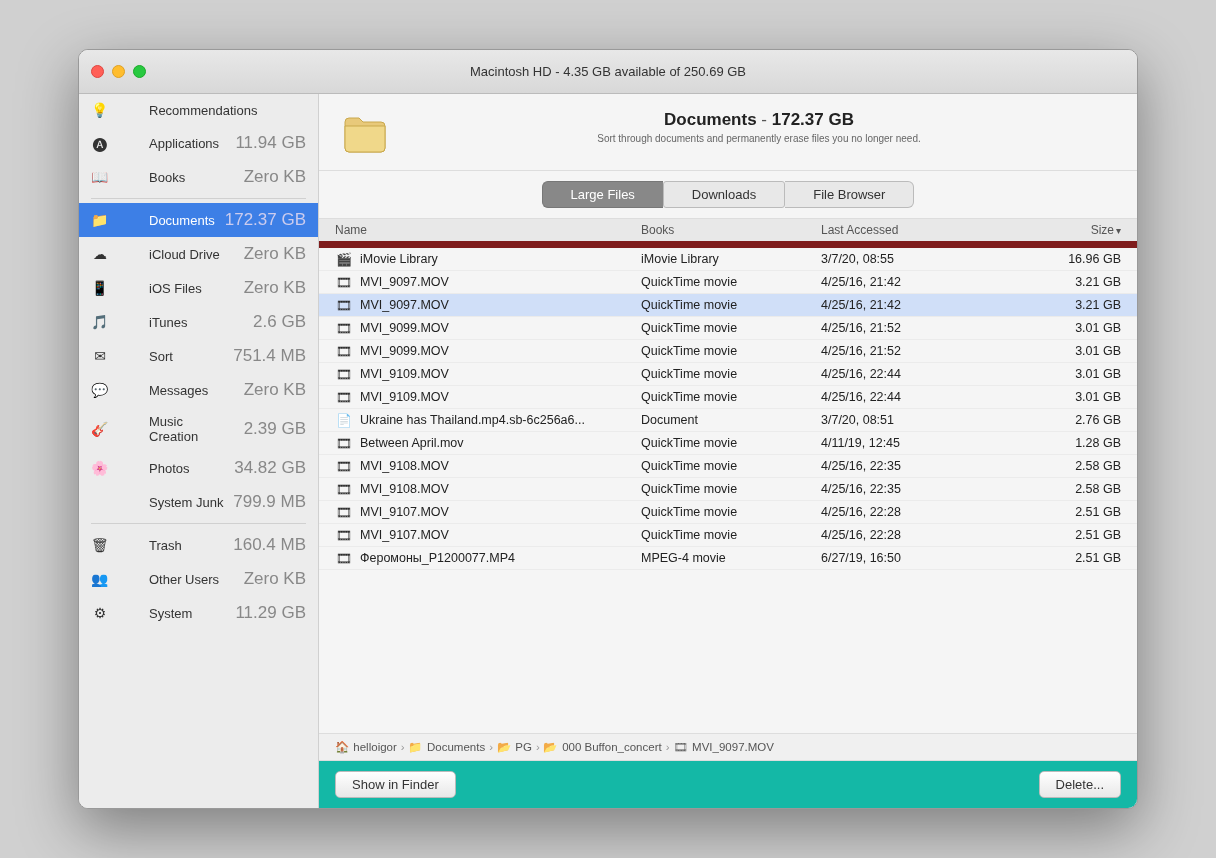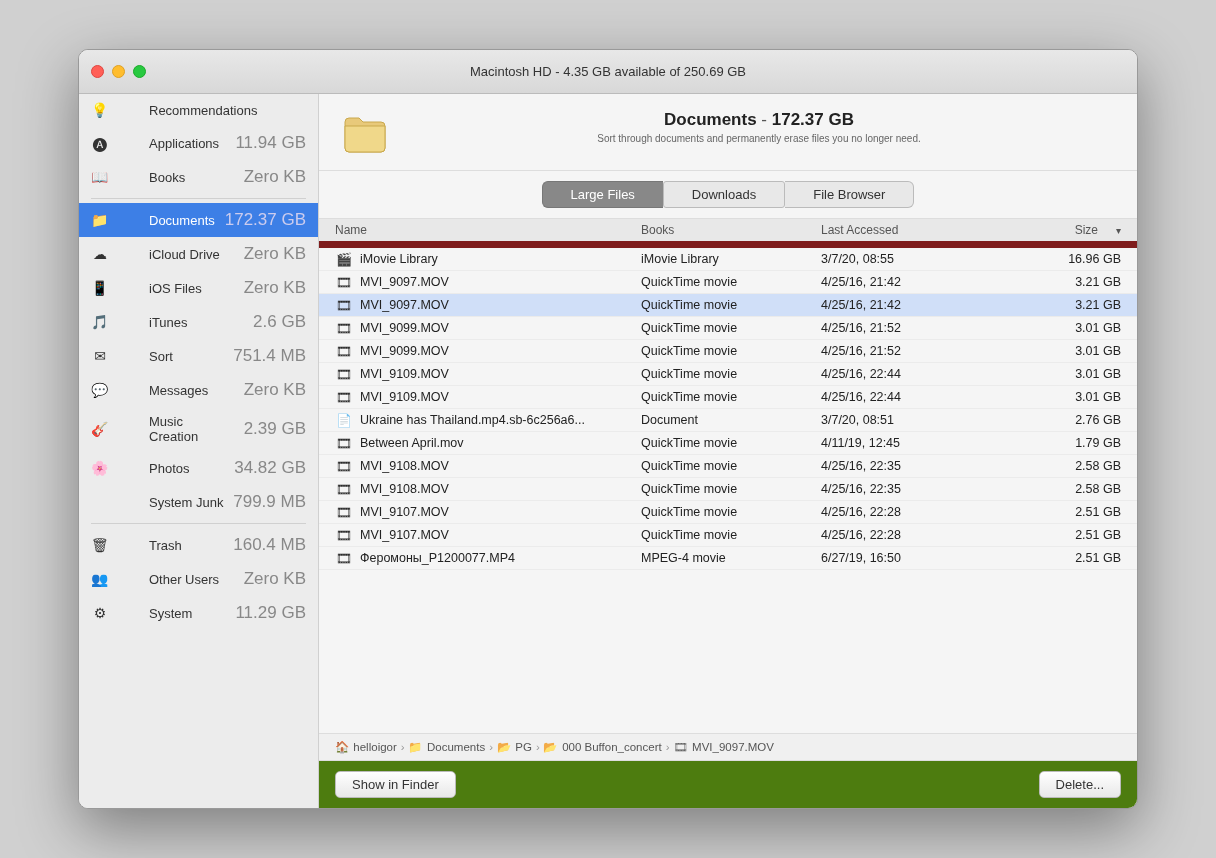--- a/index.html
+++ b/index.html
@@ -165,21 +165,21 @@
       border-bottom: 7px solid #7f1d1d;
       font-size: 12px;
       color: #555;
       font-weight: 500;
     }
     .table-header .col-size {
       text-align: right;
       display: flex;
       align-items: center;
       justify-content: flex-end;
-      gap: 18px;
+      gap: 2px;
     }
     .table-body {
       flex: 1;
       overflow-y: auto;
     }
     .table-row {
       display: grid;
       grid-template-columns: 1fr 180px 180px 120px;
       padding: 4px 16px;
       border-bottom: 1px solid #ebebeb;
@@ -213,21 +213,21 @@
       gap: 4px;
       font-size: 11.5px;
       color: #555;
     }
     .breadcrumb-separator { color: #999; }
     .action-bar {
       display: flex;
       justify-content: space-between;
       align-items: center;
       padding: 10px 16px;
-      background: #4d7c0f;
+      background: #14b8a6;
       border-top: 1px solid #ddd;
     }
     .action-btn {
       padding: 5px 16px;
       font-size: 13px;
       border: 1px solid #bbb;
       border-radius: 5px;
       background: linear-gradient(180deg, #fff 0%, #e8e8e8 100%);
       cursor: pointer;
       color: #333;
@@ -438,21 +438,21 @@
       <div>3/7/20, 08:51</div>
       <div class="col-right">2.76 GB</div>
     </div>
           <div class="table-row">
       <div class="file-name">
         <span class="file-icon">🎞</span>
         <span>Between April.mov</span>
       </div>
       <div>QuickTime movie</div>
       <div>4/11/19, 12:45</div>
-      <div class="col-right">1.79 GB</div>
+      <div class="col-right">1.28 GB</div>
     </div>
           <div class="table-row">
       <div class="file-name">
         <span class="file-icon">🎞</span>
         <span>MVI_9108.MOV</span>
       </div>
       <div>QuickTime movie</div>
       <div>4/25/16, 22:35</div>
       <div class="col-right">2.58 GB</div>
     </div>

